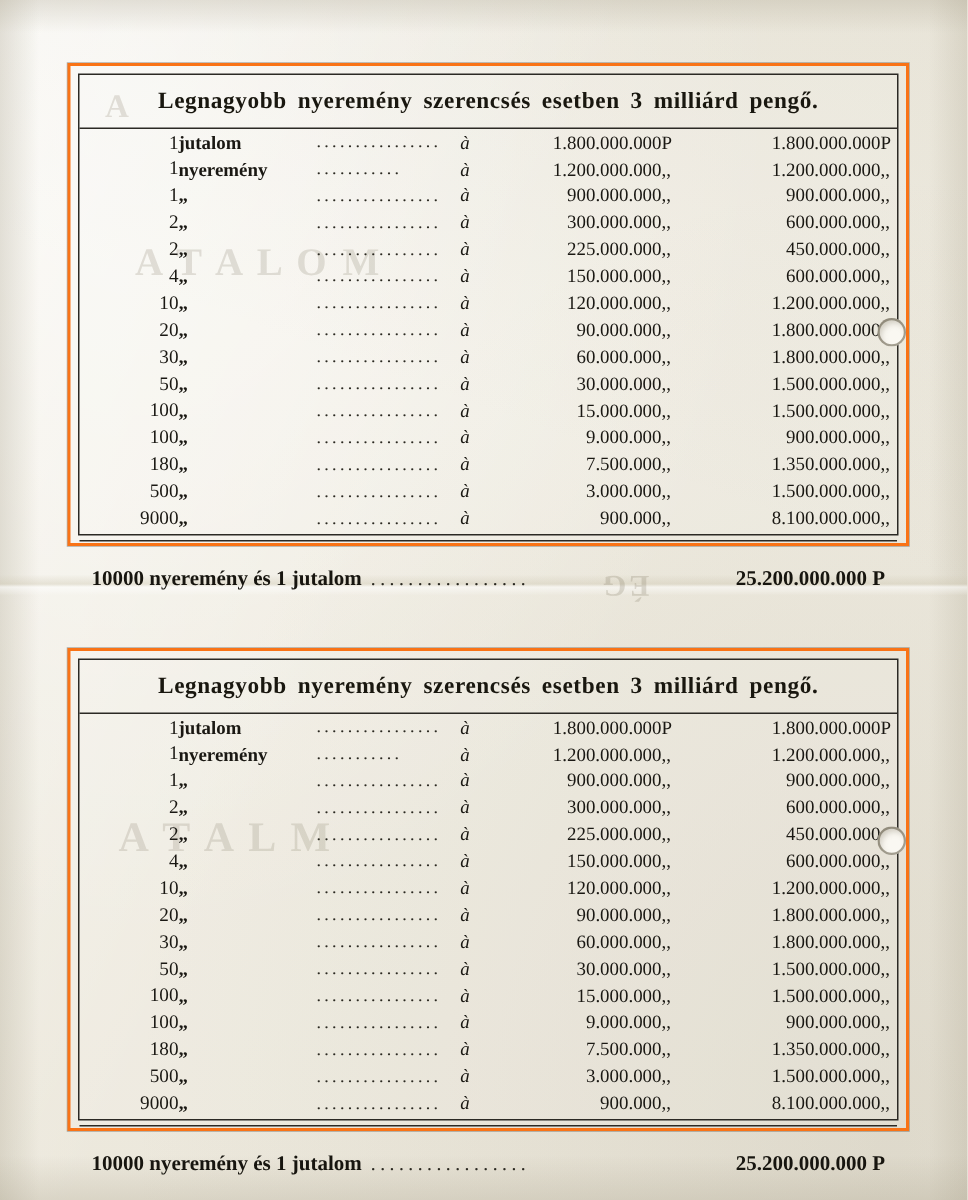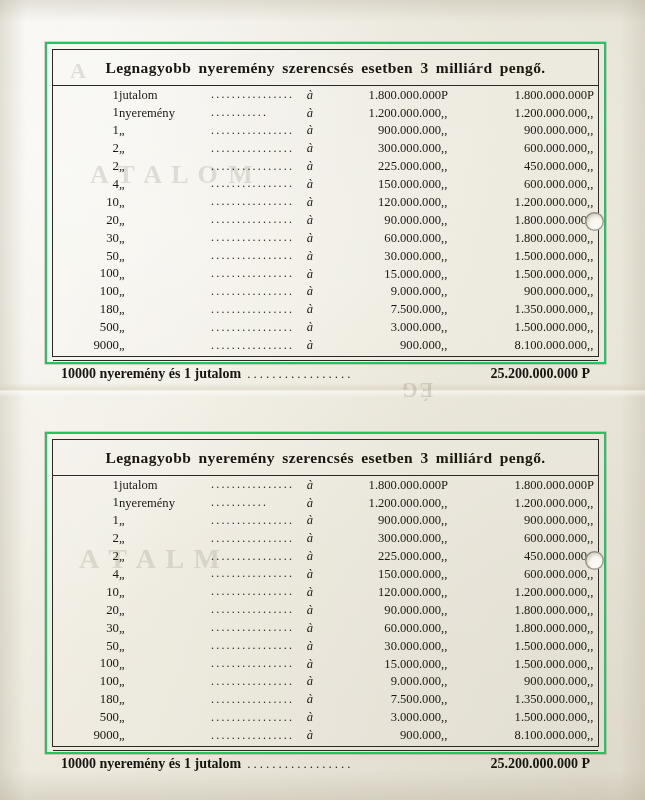--- a/index.html
+++ b/index.html
@@ -50,21 +50,21 @@
     font-family: "Liberation Serif", serif;
     font-weight: bold;
     letter-spacing: 2px;
     pointer-events: none;
     user-select: none;
     white-space: nowrap;
   }
 
   .panel {
     position: absolute;
-    border: 2px solid #22c55e;
+    border: 2px solid #f97316;
     background: rgba(255,255,255,0.12);
     box-shadow: 0 0 0 0.5px rgba(40,38,32,0.35);
   }
   .panel-inner {
     position: absolute;
     inset: 5px;
     border: 1px solid #2b2924;
     padding: 0;
   }
 
@@ -89,35 +89,36 @@
     font-size: 12.6px;
     color: #1a1813;
     table-layout: fixed;
   }
   table.prizes td {
     padding: 0.5px 0;
     white-space: nowrap;
     line-height: 1.32;
   }
   .c-count { width: 66px; text-align: right; padding-right: 5px; font-size: 12.8px; }
-  .c-word  { width: 92px; text-align: left; }
+  .c-word  { width: 92px; text-align: left; font-weight: bold; }
   .c-dots  { width: 86px; overflow: hidden; color: #2a2820; letter-spacing: 2.2px; font-size: 12px; }
   .c-a     { width: 26px; text-align: center; font-style: italic; }
   .c-unit  { width: 118px; text-align: right; padding-right: 4px; }
   .c-cur1  { width: 14px; text-align: left; }
   .c-total { width: 132px; text-align: right; padding-right: 5px; }
   .c-cur2  { width: 16px; text-align: left; }
 
   .totals {
     display: flex;
     align-items: baseline;
     font-weight: bold;
     font-size: 14px;
     color: #17150f;
     padding: 5px 8px 4px 8px;
+    margin-top: 12px;
   }
   .totals .label { white-space: nowrap; }
   .totals .lead {
     flex: 1;
     margin: 0 6px;
     overflow: hidden;
     letter-spacing: 3px;
     font-weight: normal;
     font-size: 13px;
     color: #2a2820;

